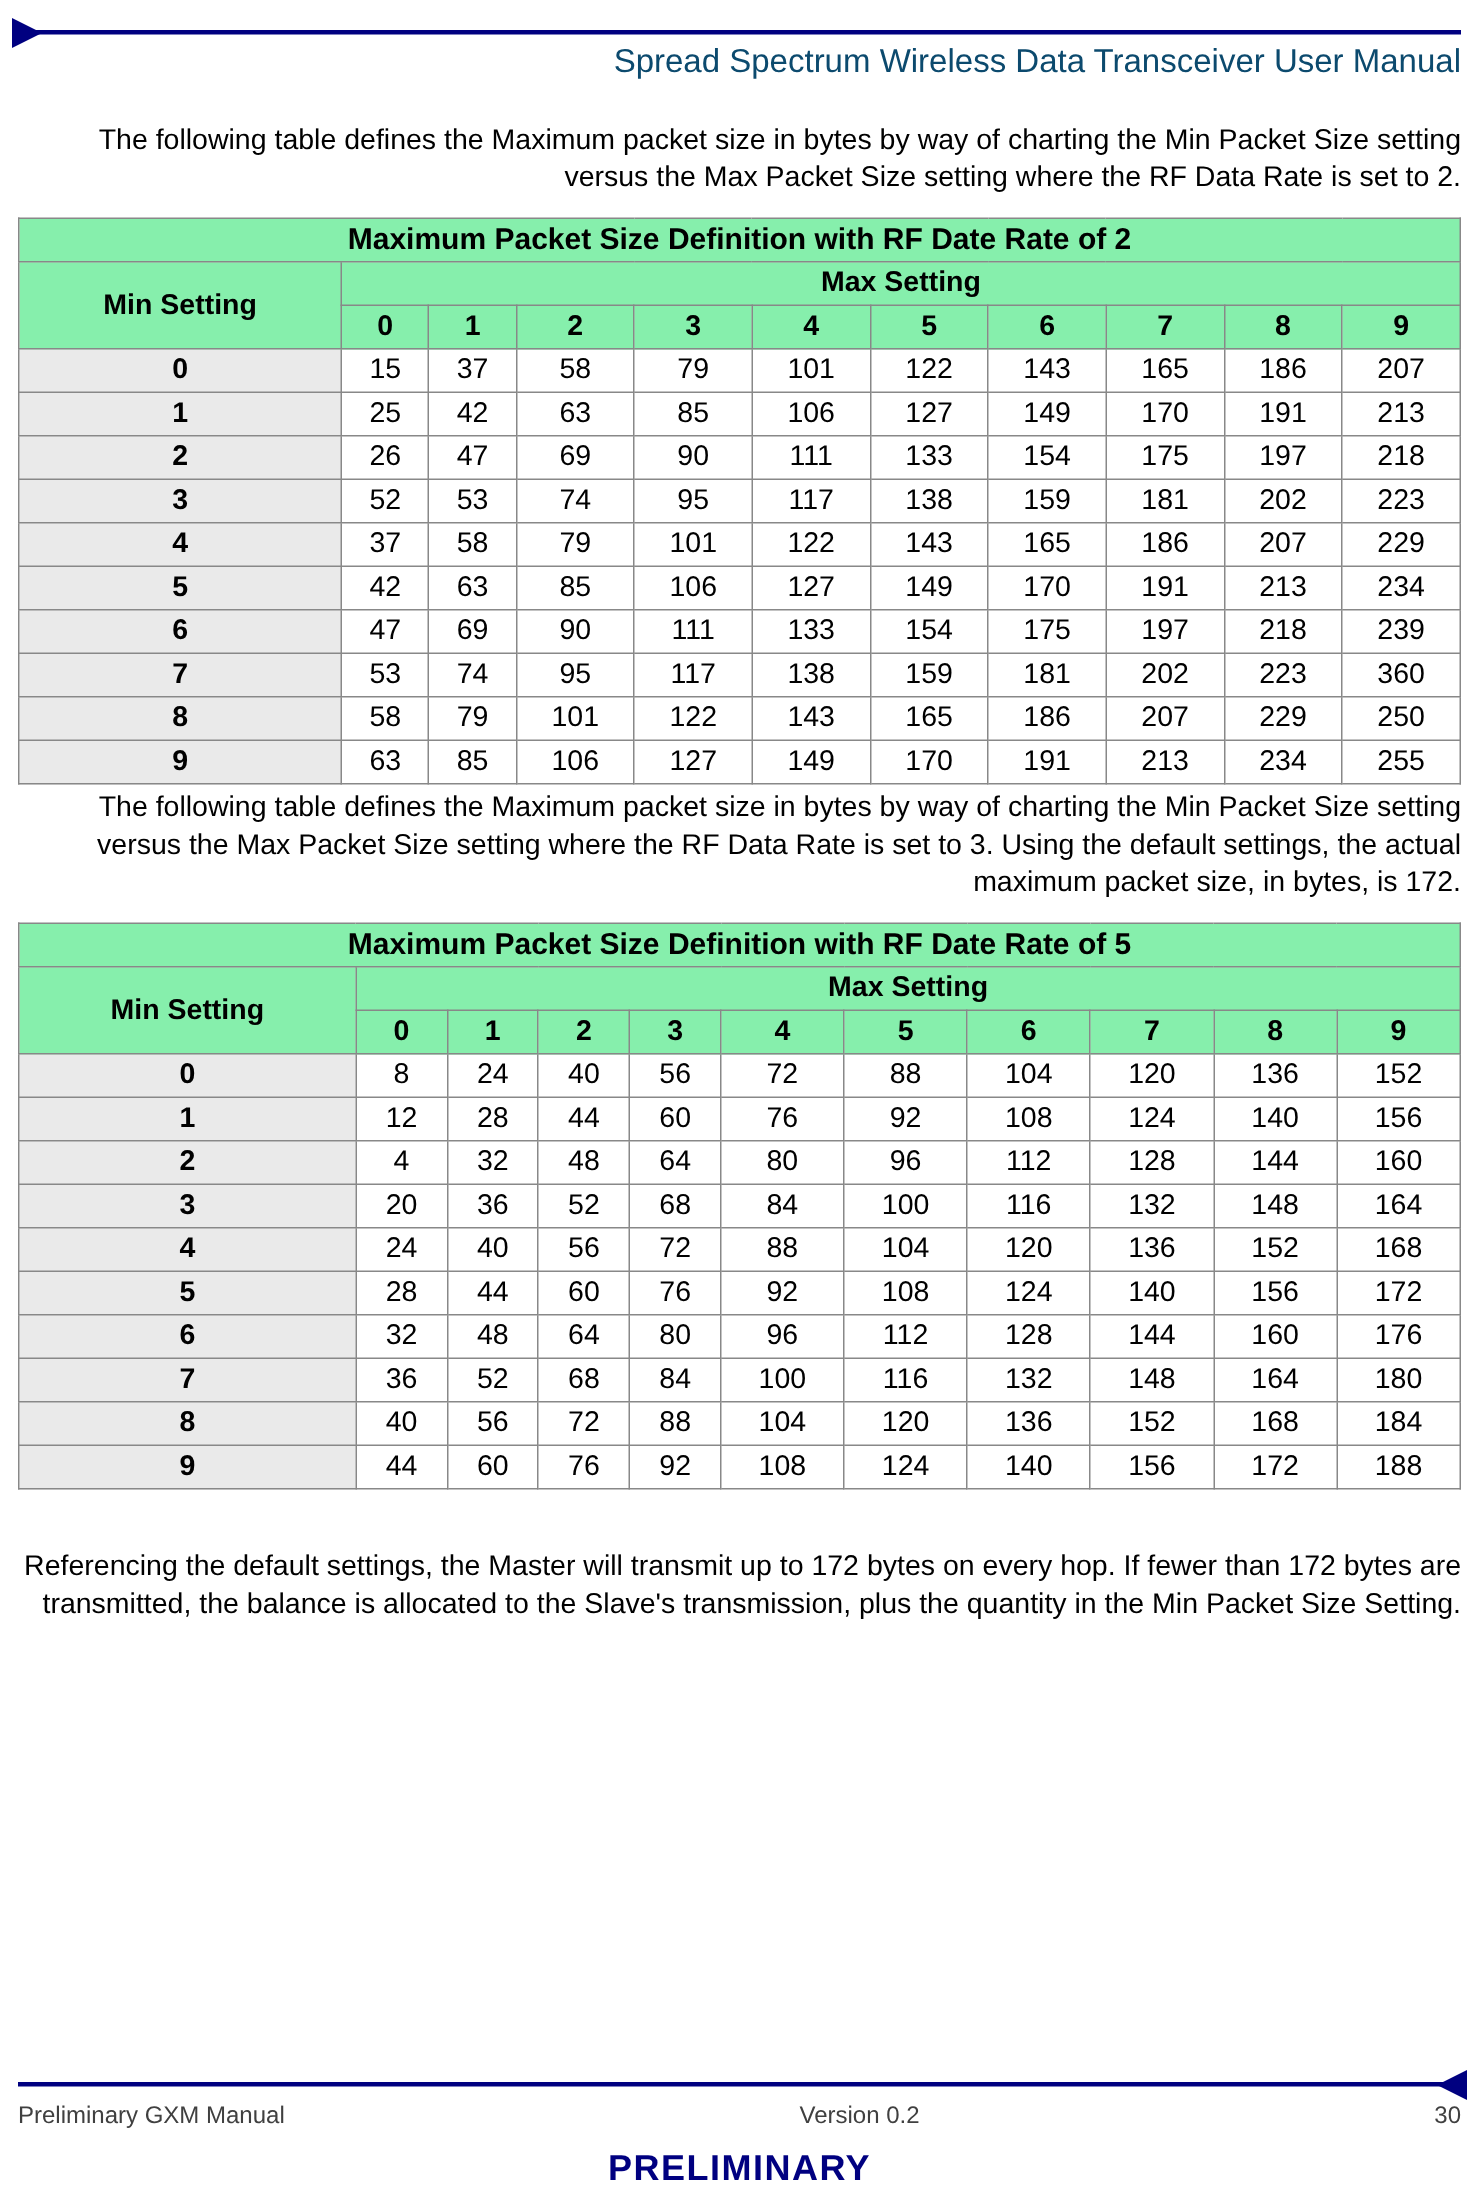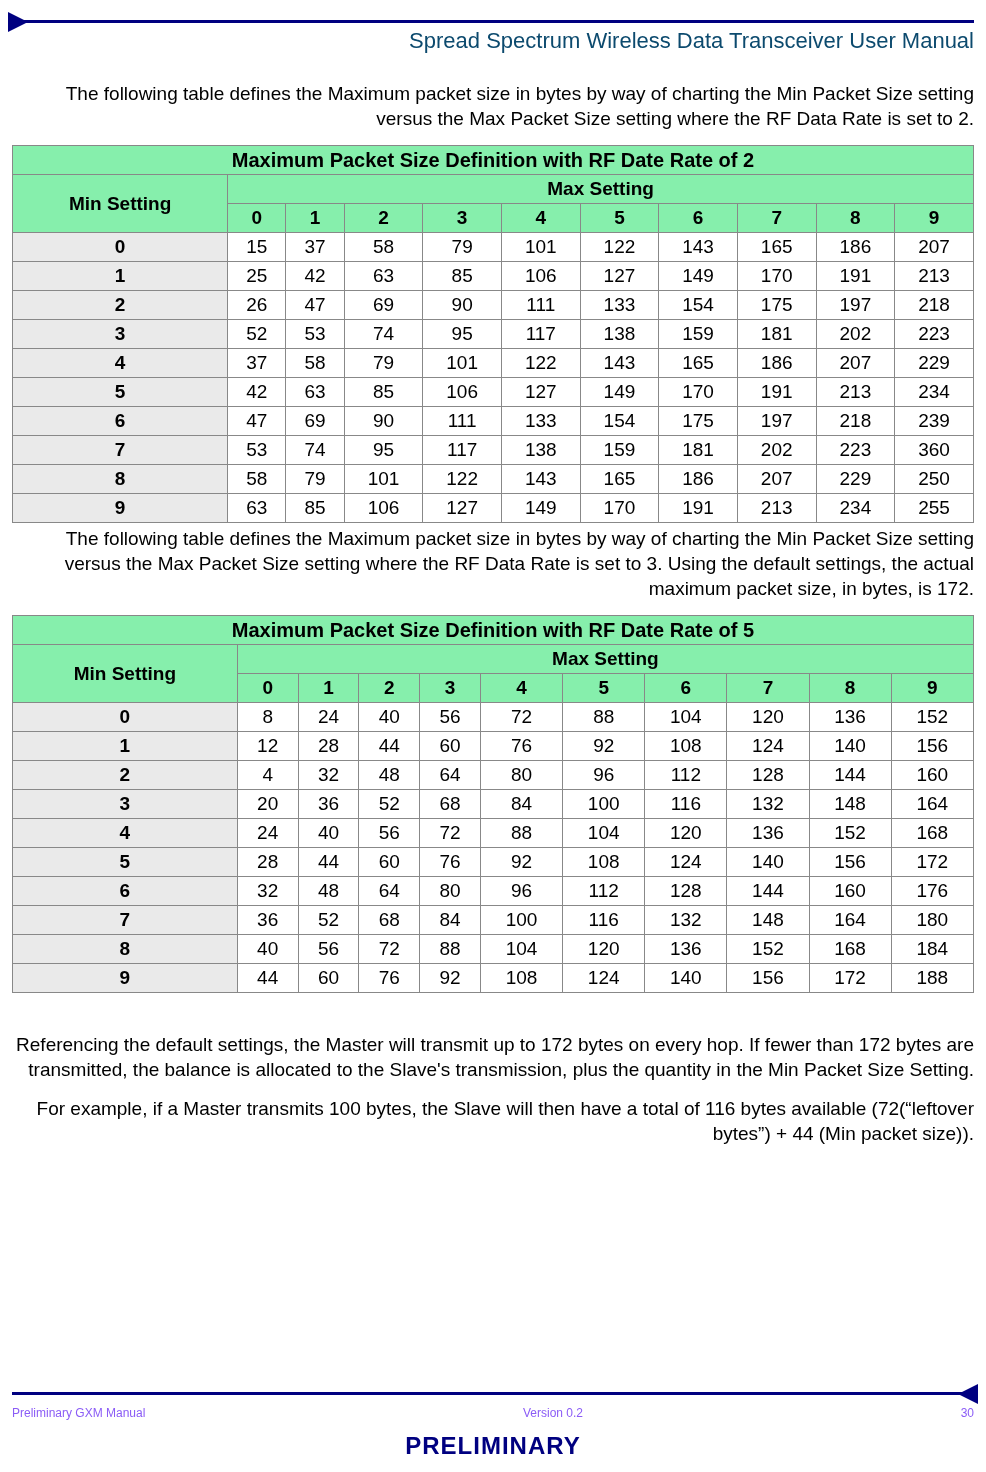--- a/index.html
+++ b/index.html
@@ -107,22 +107,22 @@
     right: -4px;
     top: 0;
     width: 0; height: 0;
     border-top: 10px solid transparent;
     border-bottom: 10px solid transparent;
     border-right: 20px solid #000080;
   }
   .footer-line {
     display: flex;
     justify-content: space-between;
-    font-size: 12px;
-    color: #8b5cf6;
+    font-size: 16px;
+    color: #404040;
     margin-bottom: 12px;
   }
   .prelim {
     text-align: center;
     color: #000080;
     font-weight: bold;
     font-size: 24px;
     letter-spacing: 1px;
   }
 </style>
@@ -447,21 +447,20 @@
           <td>124</td>
           <td>140</td>
           <td>156</td>
           <td>172</td>
           <td>188</td>
         </tr>
       </tbody>
   </table>
 
   <div class="body-text" style="margin-top:40px;">Referencing the default settings, the Master will transmit up to 172 bytes on every hop. If fewer than 172 bytes are transmitted, the balance is allocated to the Slave's transmission, plus the quantity in the Min Packet Size Setting.</div>
-  <div class="body-text">For example, if a Master transmits 100 bytes, the Slave will then have a total of 116 bytes available (72(“leftover bytes”) + 44 (Min packet size)).</div>
 
   <div class="watermark">PRELIMINARY</div>
 
   <div class="footer">
     <div class="footer-rule">
       <div class="line"></div>
       <div class="tri"></div>
     </div>
     <div class="footer-line">
       <span>Preliminary GXM Manual</span>

